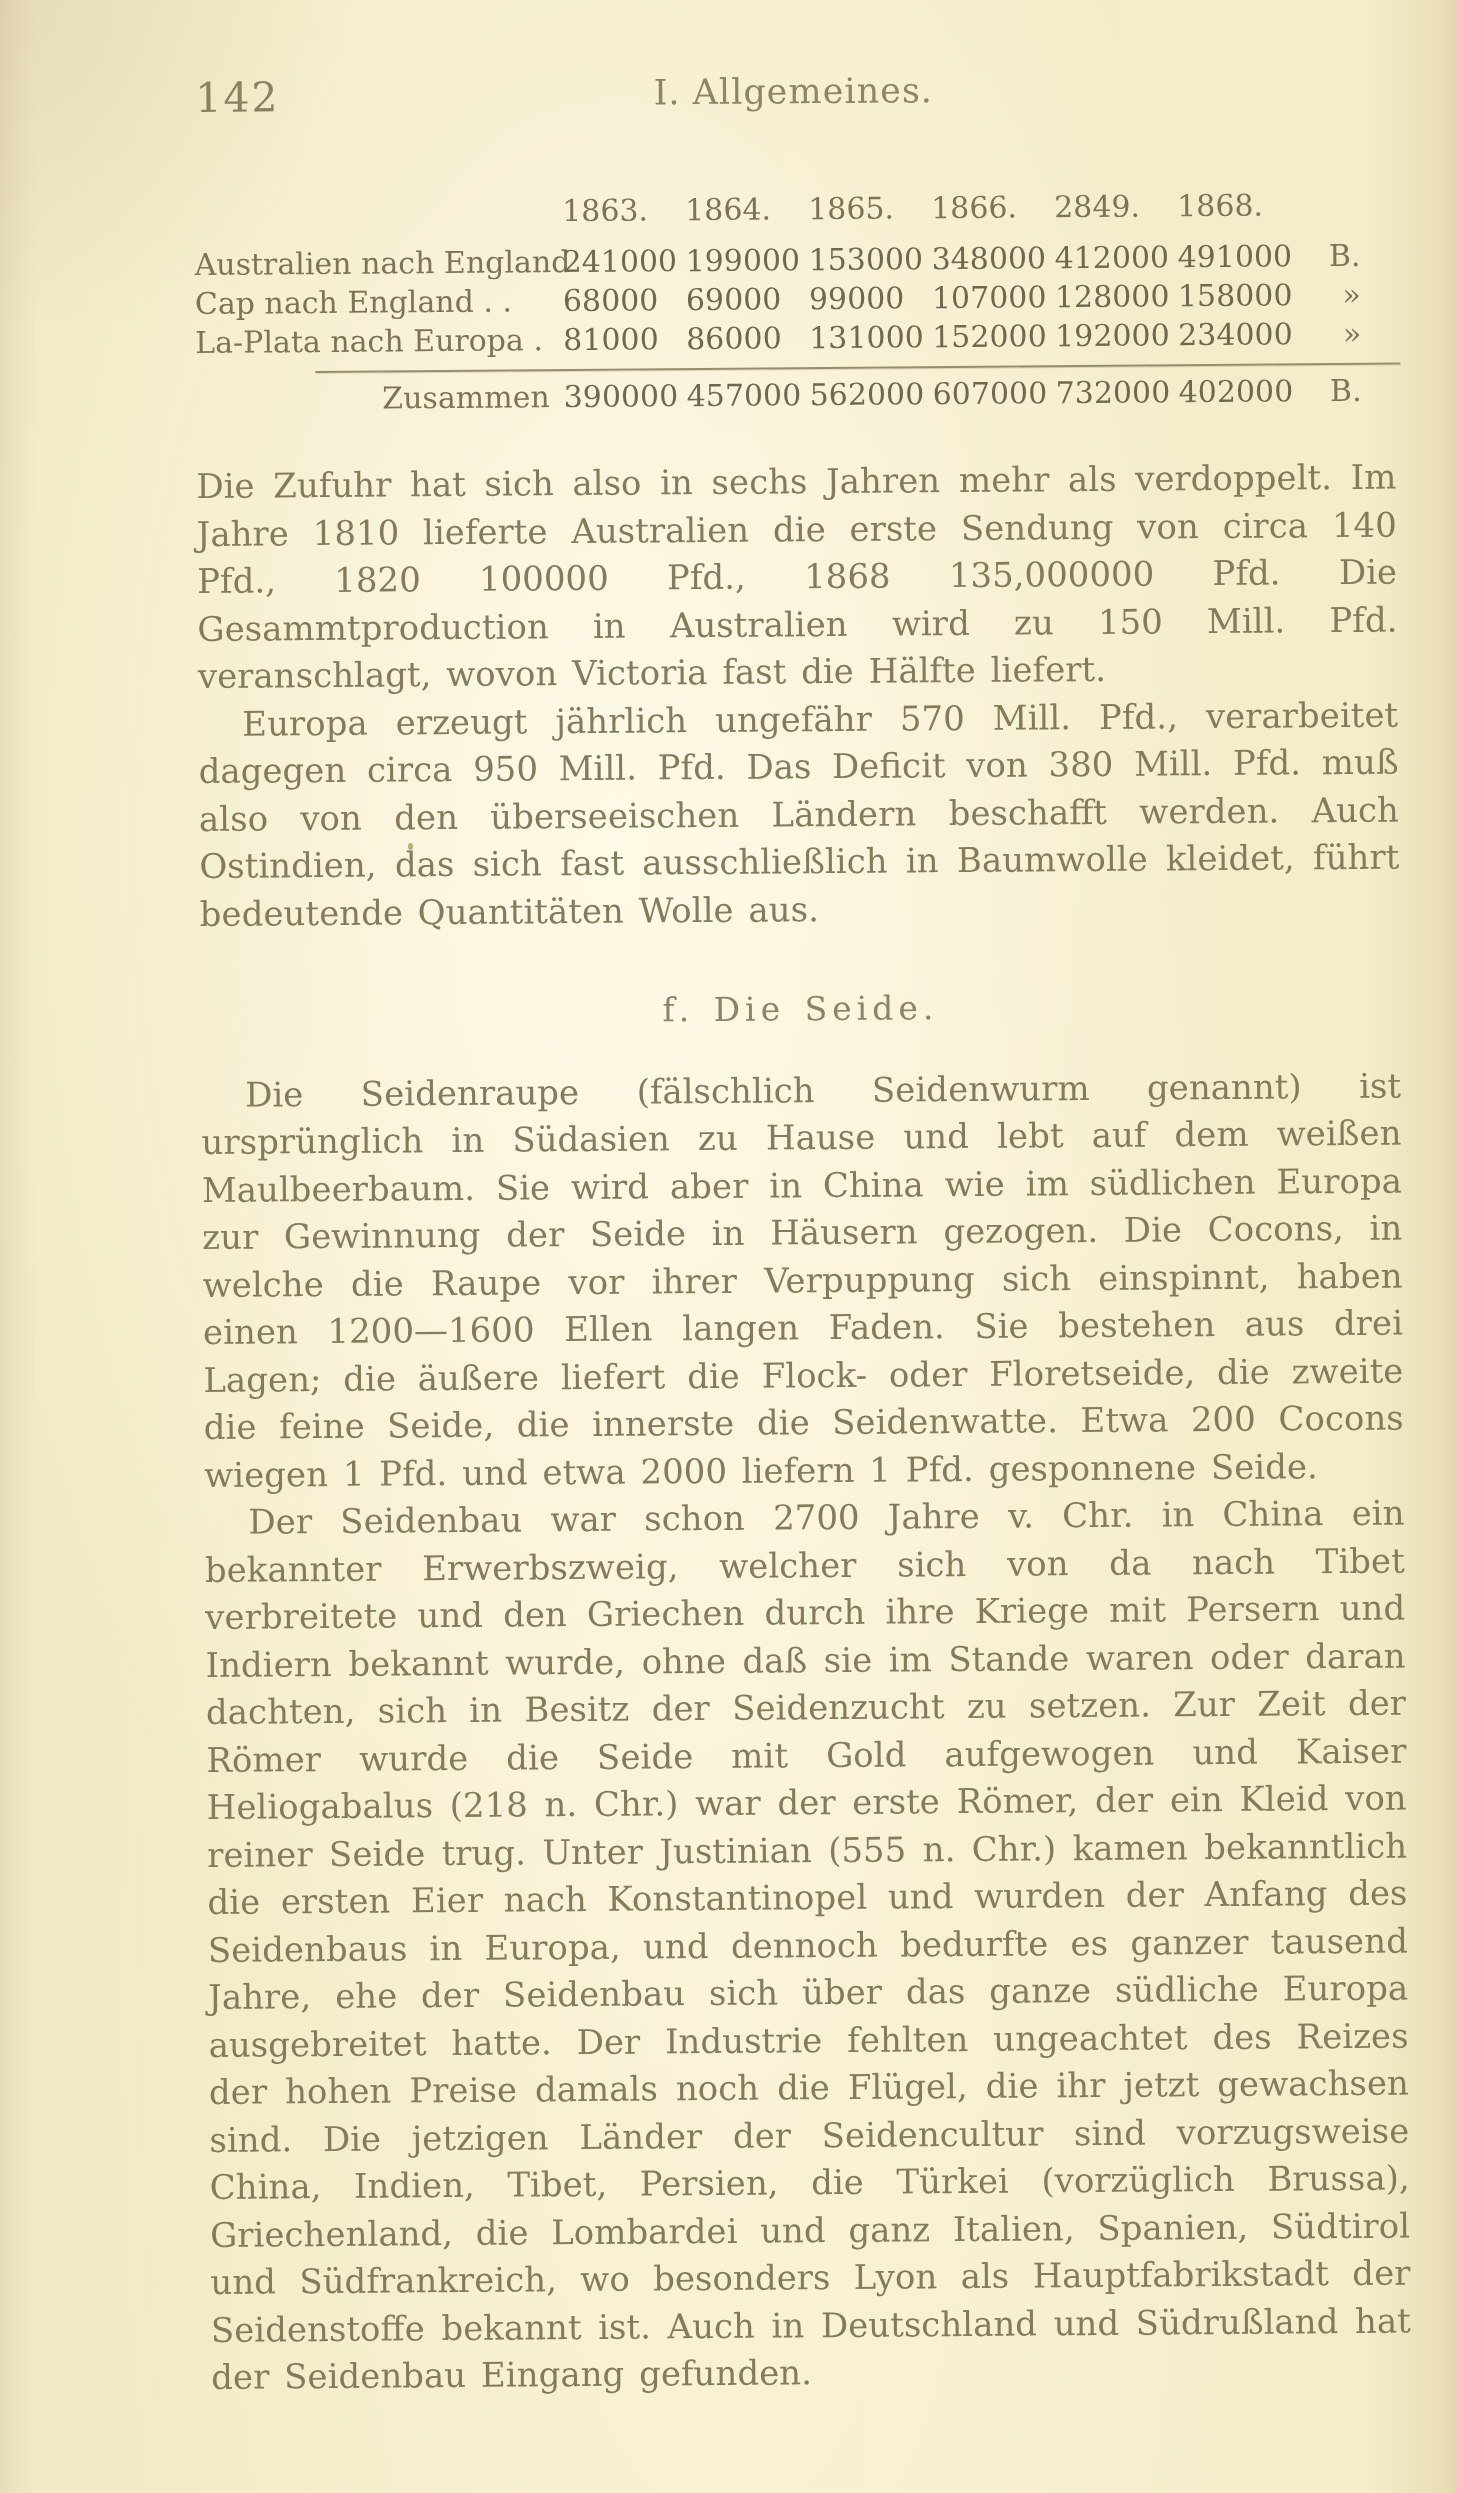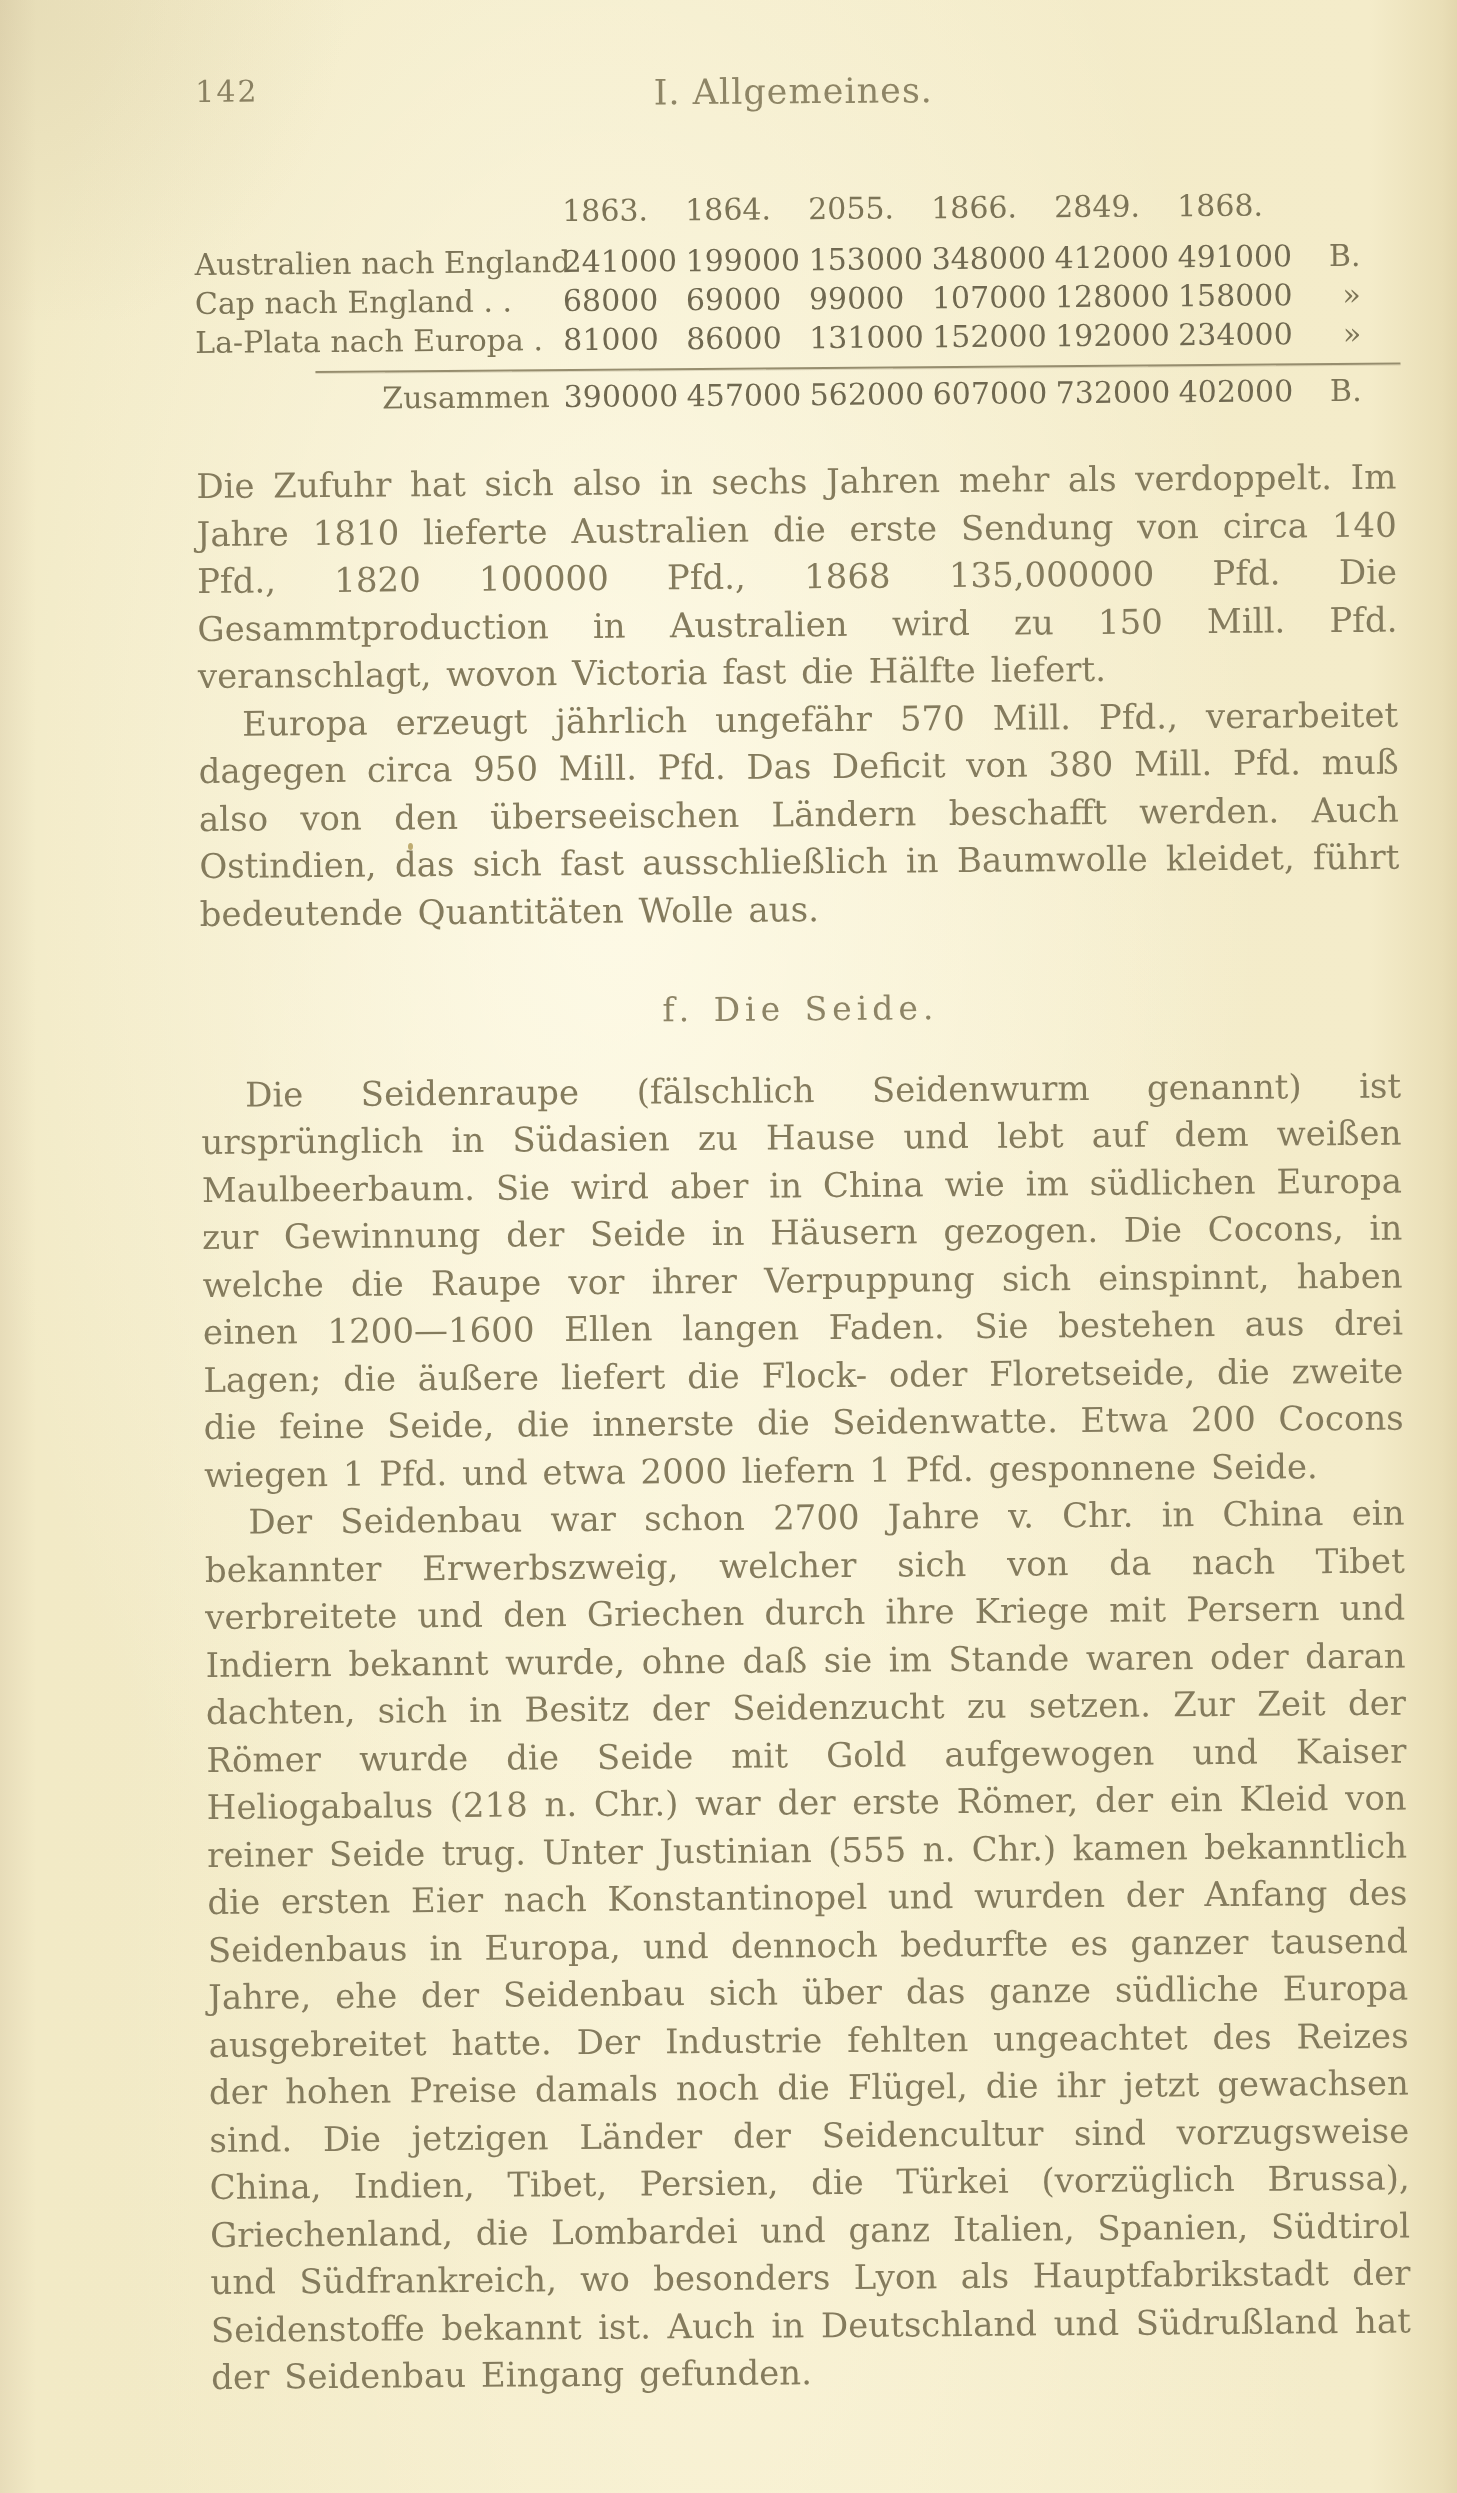--- a/index.html
+++ b/index.html
@@ -25,21 +25,21 @@
   .content{
     position:absolute;
     left:193px;top:60px;
     width:1200px;
     transform:rotate(-0.45deg);
     transform-origin:0 0;
   }
   .pagehead{position:relative;height:60px;margin-top:14px;}
   .pageno{
     position:absolute;left:2px;top:0;
-    font-size:30px;letter-spacing:2px;color:#8a8162;
+    font-size:41px;letter-spacing:2px;color:#8a8162;
   }
   .runhead{
     position:absolute;left:0;right:0;top:2px;text-align:center;
     font-size:35px;letter-spacing:1px;color:#8e8566;
   }
   
   .table{margin-top:60px;font-size:30px;color:#6f6850;}
   .trow{display:grid;grid-template-columns:368px repeat(6,123px) 60px;align-items:baseline;line-height:39px;}
   .tlabel{text-align:left;white-space:nowrap;color:#7c7457;}
   .tnum{text-align:left;white-space:nowrap;}
@@ -78,21 +78,21 @@
       <span class="pageno">142</span>
       <span class="runhead">I. Allgemeines.</span>
     </div>
 
     <div class="table">
 
       <div class="trow yearrow">
         <div class="tlabel"></div>
         <div class="tnum tyear">1863.</div>
         <div class="tnum tyear">1864.</div>
-        <div class="tnum tyear">2055.</div>
+        <div class="tnum tyear">1865.</div>
         <div class="tnum tyear">1866.</div>
         <div class="tnum tyear">2849.</div>
         <div class="tnum tyear">1868.</div>
         <div class="tunit"></div>
       </div>
 
       <div class="trow">
         <div class="tlabel">Australien nach England</div>
         <div class="tnum">241000</div>
         <div class="tnum">199000</div>

